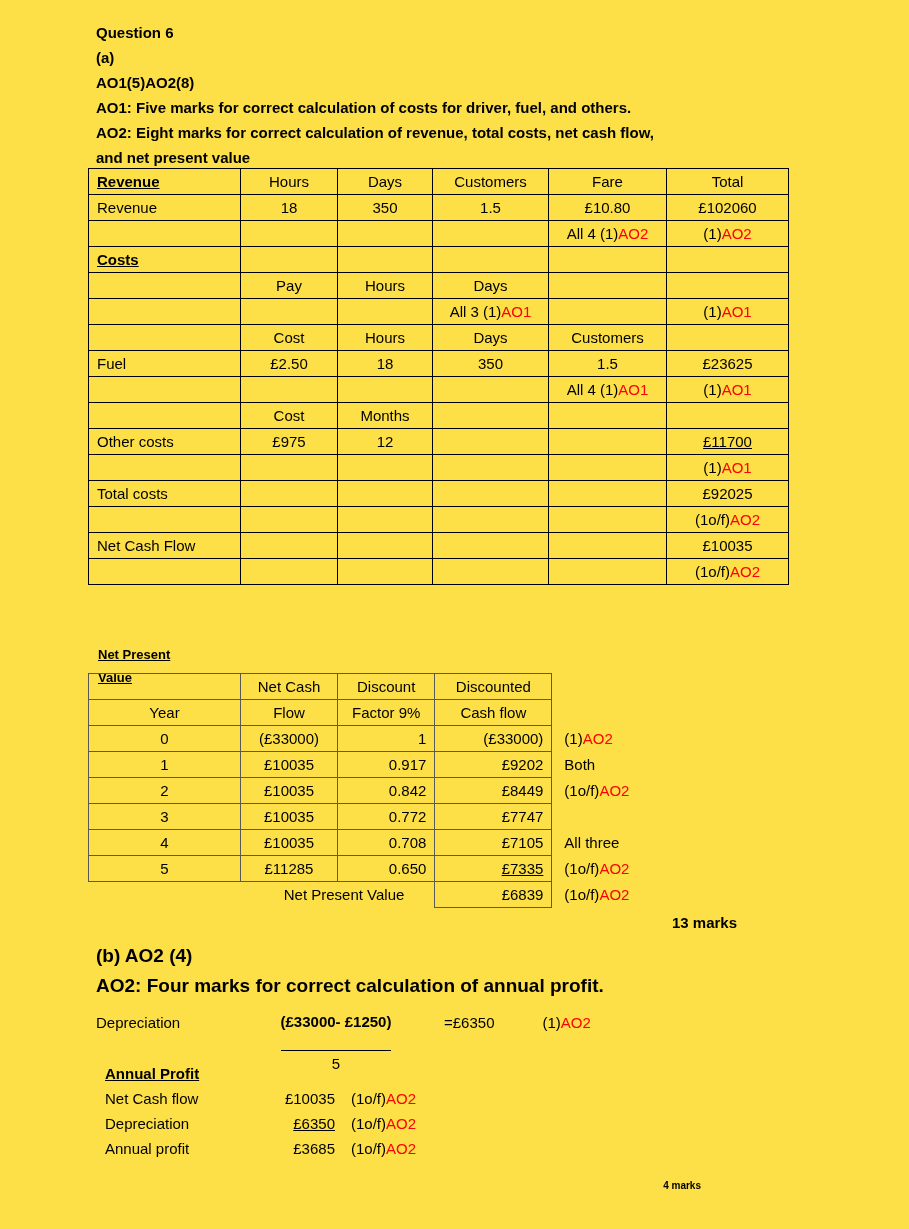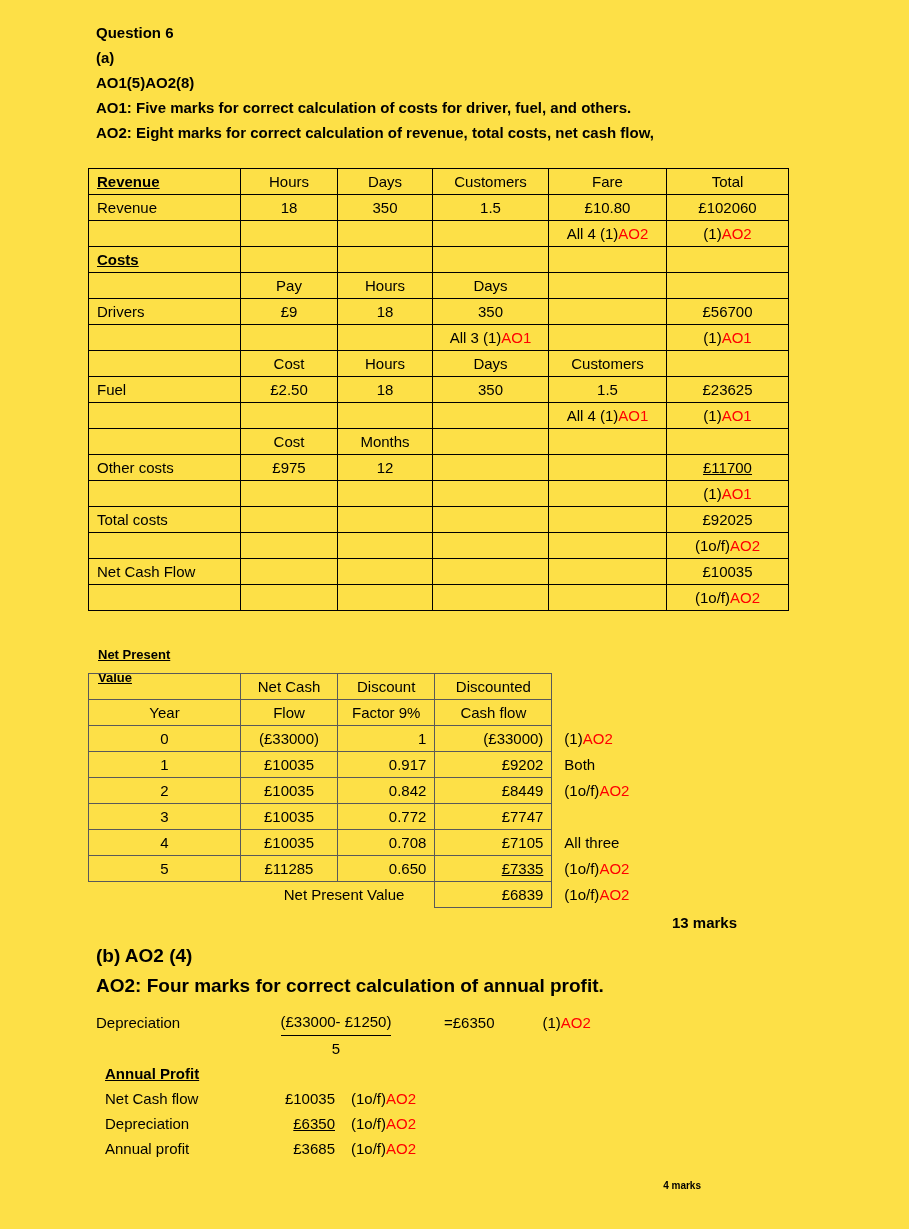--- a/index.html
+++ b/index.html
@@ -33,21 +33,21 @@
   .npvt td.lab{text-align:right;padding-right:30px;}
 
   .marksA{position:absolute;top:914px;left:0;width:737px;text-align:right;
           font-size:15px;font-weight:bold;}
   .secb{position:absolute;top:941px;left:96px;font-size:19px;font-weight:bold;line-height:30px;}
 
   
   .dep{position:absolute;top:1010px;left:96px;font-size:15px;display:flex;align-items:flex-start;}
   .dep .lbl{width:177px;line-height:25px;}
   .dep .frac{width:126px;text-align:center;}
-  .dep .num{display:inline-block;line-height:24px;border-bottom:1.5px solid #000;padding-bottom:1px;}
+  .dep .num{display:inline-block;line-height:24px;border-bottom:1.5px solid #000;padding-bottom:16px;font-weight:bold;}
   .dep .den{line-height:26px;}
   .dep .res{margin-left:45px;line-height:25px;}
   .dep .mk{margin-left:48px;line-height:25px;}
 
   
   .ap{position:absolute;top:1061px;left:96px;font-size:15px;line-height:25px;margin-left:9px;}
   .ap .hd{font-weight:bold;text-decoration:underline;}
   .ap .row{display:flex;}
   .ap .apl{width:165px;}
   .ap .apv{width:65px;text-align:right;}
@@ -60,20 +60,21 @@
 <body>
 
 <div class="page">
 
   <div class="intro">
     <div>Question 6</div>
     <div>(a)</div>
     <div>AO1(5)AO2(8)</div>
     <div>AO1: Five marks for correct calculation of costs for driver, fuel, and others.</div>
     <div>AO2: Eight marks for correct calculation of revenue, total costs, net cash flow,</div>
+    <div>and net present value</div>
   </div>
 
   <table class="t1">
     <colgroup>
         <col style="width:152px">
         <col style="width:97px">
         <col style="width:95px">
         <col style="width:116px">
         <col style="width:118px">
         <col style="width:122px">
@@ -113,28 +114,20 @@
     </tr>
     <tr>
       <td></td>
       <td>Pay</td>
       <td>Hours</td>
       <td>Days</td>
       <td></td>
       <td></td>
     </tr>
     <tr>
-      <td class="l">Drivers</td>
-      <td>£9</td>
-      <td>18</td>
-      <td>350</td>
-      <td></td>
-      <td>£56700</td>
-    </tr>
-    <tr>
       <td></td>
       <td></td>
       <td></td>
       <td><span>All 3 (1)</span><span class="red">AO1</span></td>
       <td></td>
       <td><span>(1)</span><span class="red">AO1</span></td>
     </tr>
     <tr>
       <td></td>
       <td>Cost</td>

